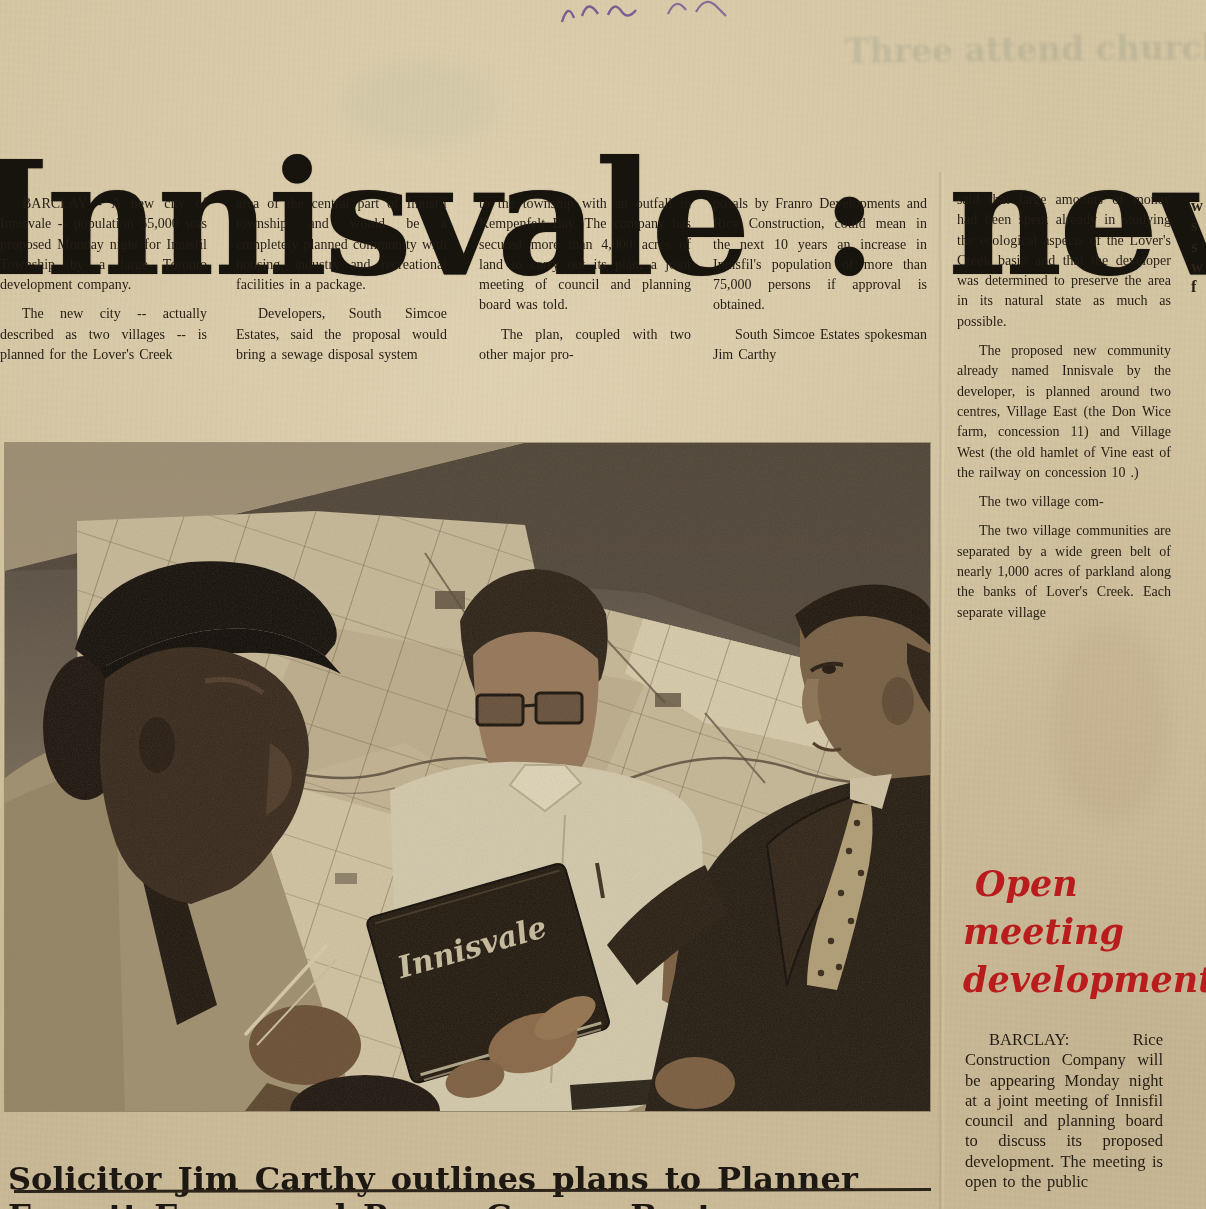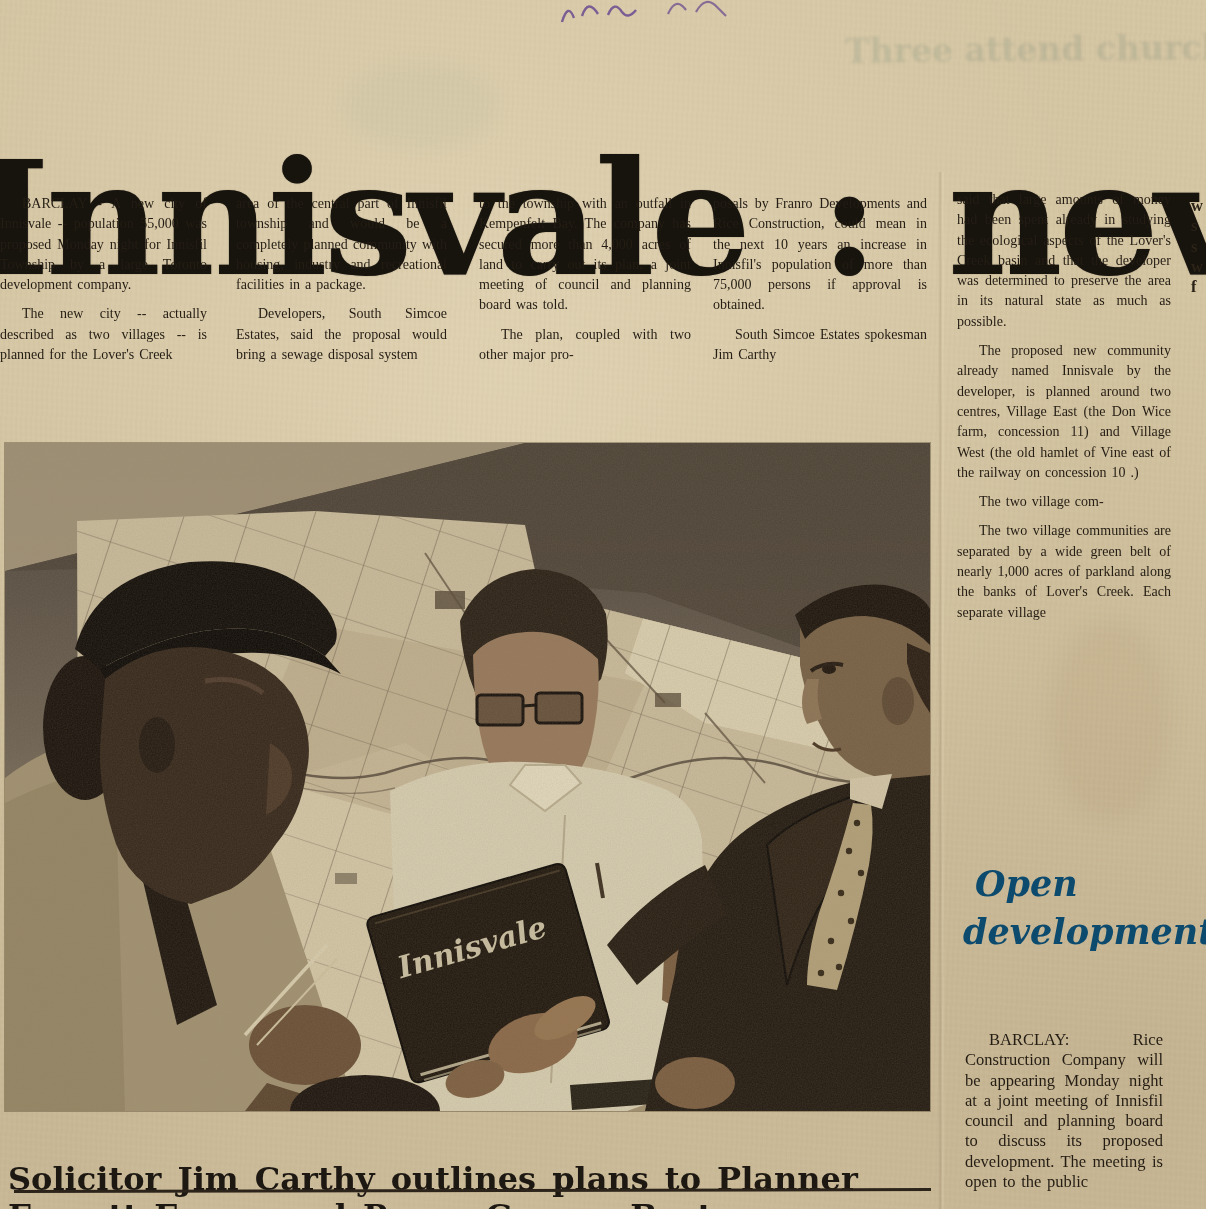--- a/index.html
+++ b/index.html
@@ -54,21 +54,21 @@
     font-family:"DejaVu Serif", serif;font-weight:bold;
     font-size:32px;line-height:37px;color:#1d1812;word-spacing:5px;
   }
   .bottom-rule{
     position:absolute;left:14px;top:1189px;width:917px;height:2.5px;
     background:#2c241a;transform:rotate(-.12deg);
   }
   .sidebar-headline{
     position:absolute;left:963px;top:860px;width:230px;
     font-family:"DejaVu Serif", serif;font-weight:bold;font-style:italic;
-    font-size:35px;line-height:48px;color:#0c4a6e;
+    font-size:35px;line-height:48px;color:#b91c1c;
   }
   .sidebar-headline .hl-line{display:block;}
   .sidebar-headline .hl-line:first-child{padding-left:12px;}
   .sidebar-body{
     position:absolute;left:957px;top:1022px;width:214px;
     text-align:justify;font-size:16.5px;line-height:20.3px;word-spacing:1.5px;
   }
   .sidebar-body p{margin:8px;text-indent:24px;}
   .crease{
     position:absolute;left:938px;top:172px;width:7px;height:1037px;
@@ -268,20 +268,21 @@
 
   <ellipse cx="360" cy="668" rx="75" ry="36" fill="#1c140d"></ellipse>
   <rect width="925" height="668" filter="url(#grain)" opacity=".5"></rect>
 </svg>
 
 <div class="caption">Solicitor Jim Carthy outlines plans to  Planner Everett Emms and Reeve George Burton</div>
 <div class="bottom-rule"></div>
 
 <div class="sidebar-headline">
   <span class="hl-line">Open</span>
+  <span class="hl-line">meeting</span>
   <span class="hl-line">development</span>
 </div>
 
 <div class="sidebar-body">
   <p>BARCLAY: Rice Construction Company will be appearing Monday night at a joint meeting of Innisfil council and planning board to discuss its proposed development. The meeting is open to the public</p>
 </div>
 
 <div class="crease"></div>
 
 </body></html>

